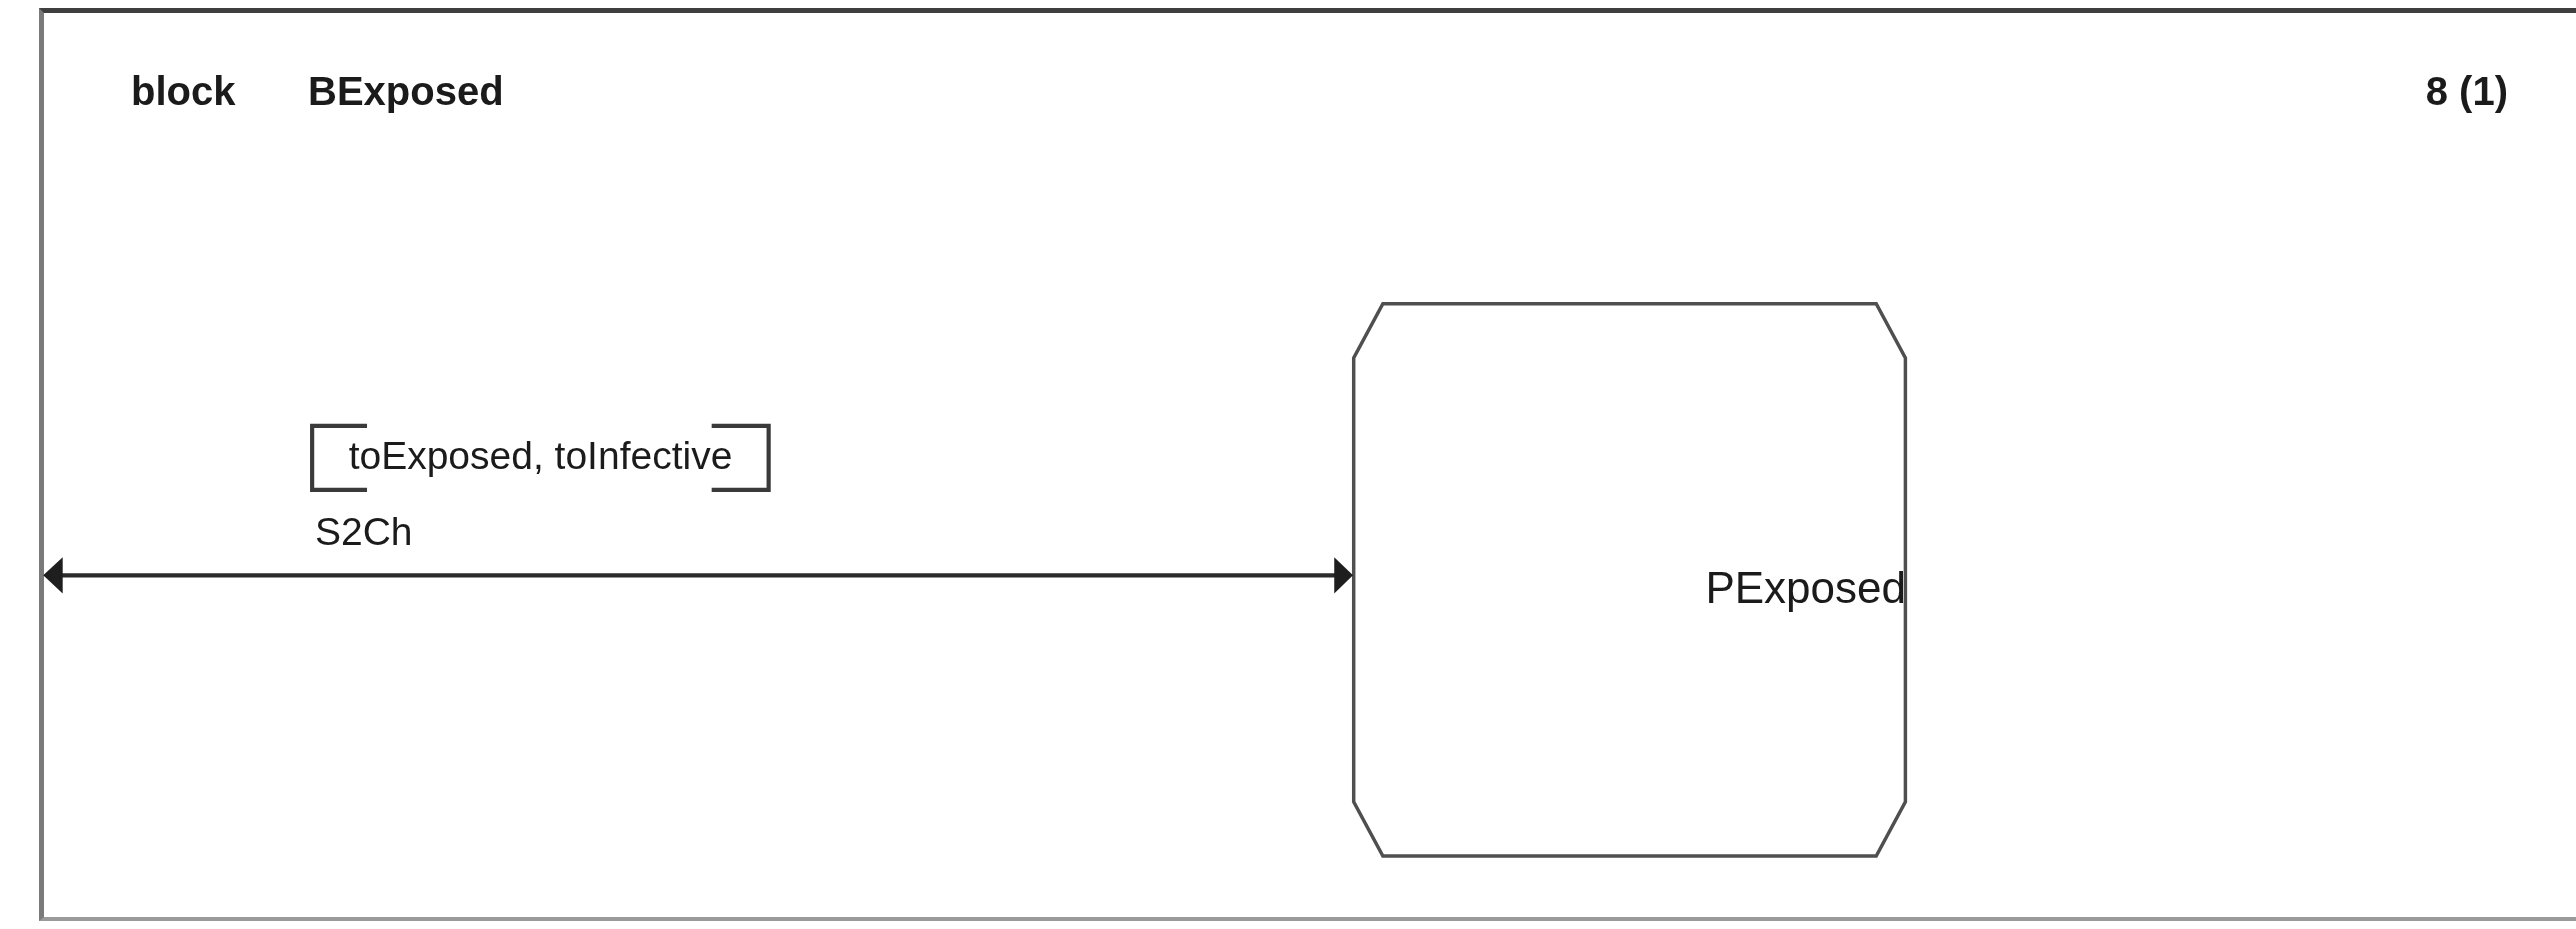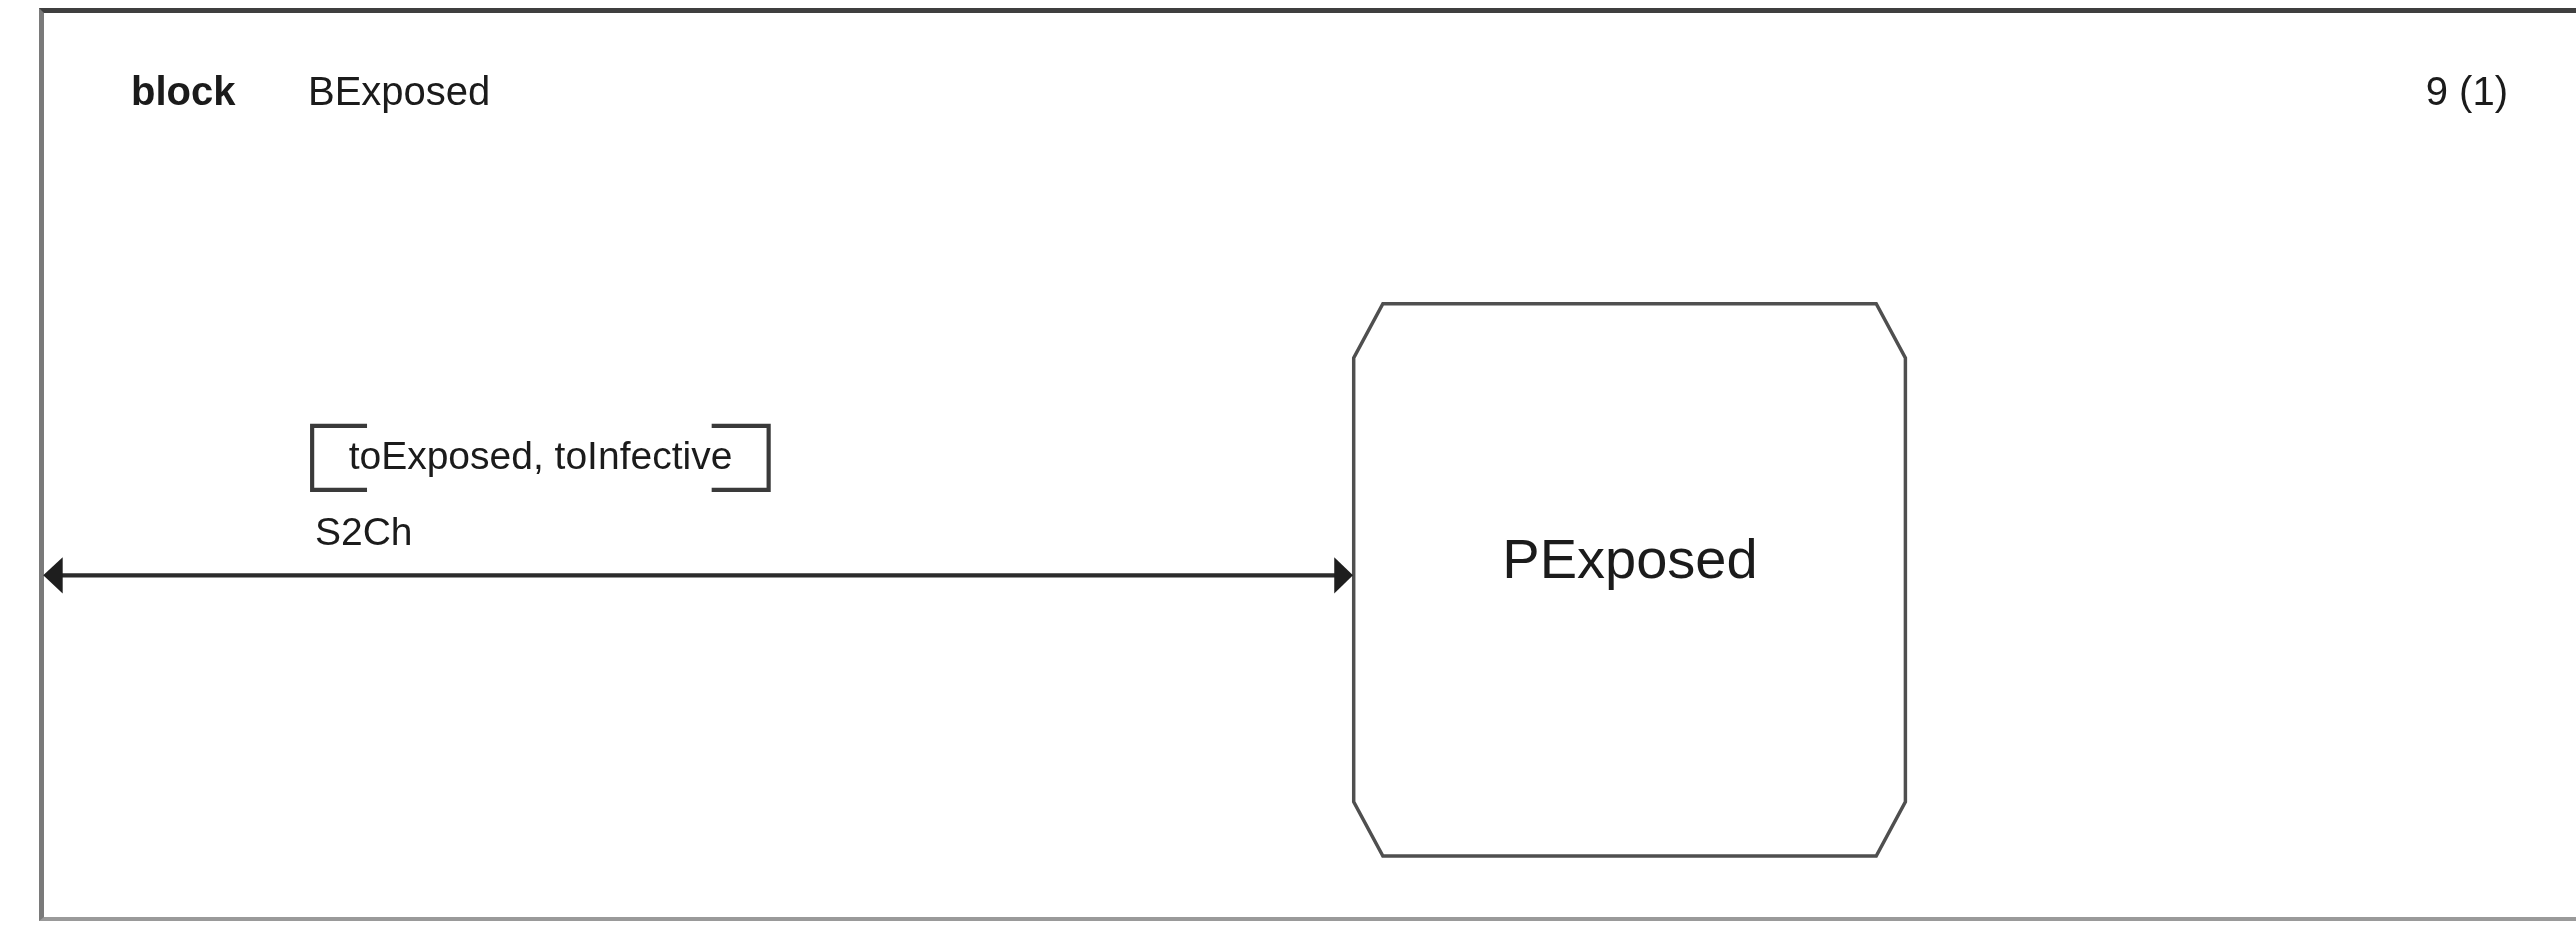--- a/index.html
+++ b/index.html
@@ -31,20 +31,21 @@
     border-width: 5.6px 5.6px 4.2px 5.6px;
     border-color: #3f3f3f #6f6f6f #9a9a9a #7a7a7a;
     background: #ffffff;
   }
   .hdr-text {
     position: absolute;
     top: 67px;
     font-size: 40px;
     line-height: 49px;
     white-space: nowrap;
+    font-weight: bold;
   }
   .kw { left: 99px; font-weight: bold; }
   .blockname { left: 276px; }
   .pageno { right: 100px; text-align: right; }
 
   svg.canvas {
     position: absolute;
     left: 0;
     top: 0;
     width: 2576px;
@@ -62,37 +63,37 @@
     width: 457px;
     text-align: center;
   }
   .chname {
     left: 283px;
     top: 510px;
     text-align: center;
   }
   .procname {
     left: 1322px;
-    top: 534px;
+    top: 563px;
     width: 552px;
-    text-align: center;
-    font-size: 56px;
+    text-align: right;
+    font-size: 44px;
     line-height: 50px;
   }
 </style>
 </head>
 <body>
 
 <div class="page">
 
   <div class="frame"></div>
 
   <div class="hdr-text kw">block</div>
   <div class="hdr-text blockname">BExposed</div>
-  <div class="hdr-text pageno">9 (1)</div>
+  <div class="hdr-text pageno">8 (1)</div>
 
   <svg class="canvas" viewBox="0 0 3707 1337">
 
     <polygon points="1944,437 2654,437 2696,515 2696,1154 2654,1232 1944,1232 1902,1154 1902,515" fill="#ffffff" stroke="#4f4f4f" stroke-width="5"></polygon>
 
     <line x1="38" y1="828" x2="1880" y2="828" stroke="#2b2b2b" stroke-width="6"></line>
     <polygon points="16,828 44,802 44,854" fill="#1e1e1e"></polygon>
     <polygon points="1901,828 1874,802 1874,854" fill="#1e1e1e"></polygon>
 
     <path d="M 482 613 L 403 613 L 403 705 L 482 705" fill="none" stroke="#3a3a3a" stroke-width="6"></path>

